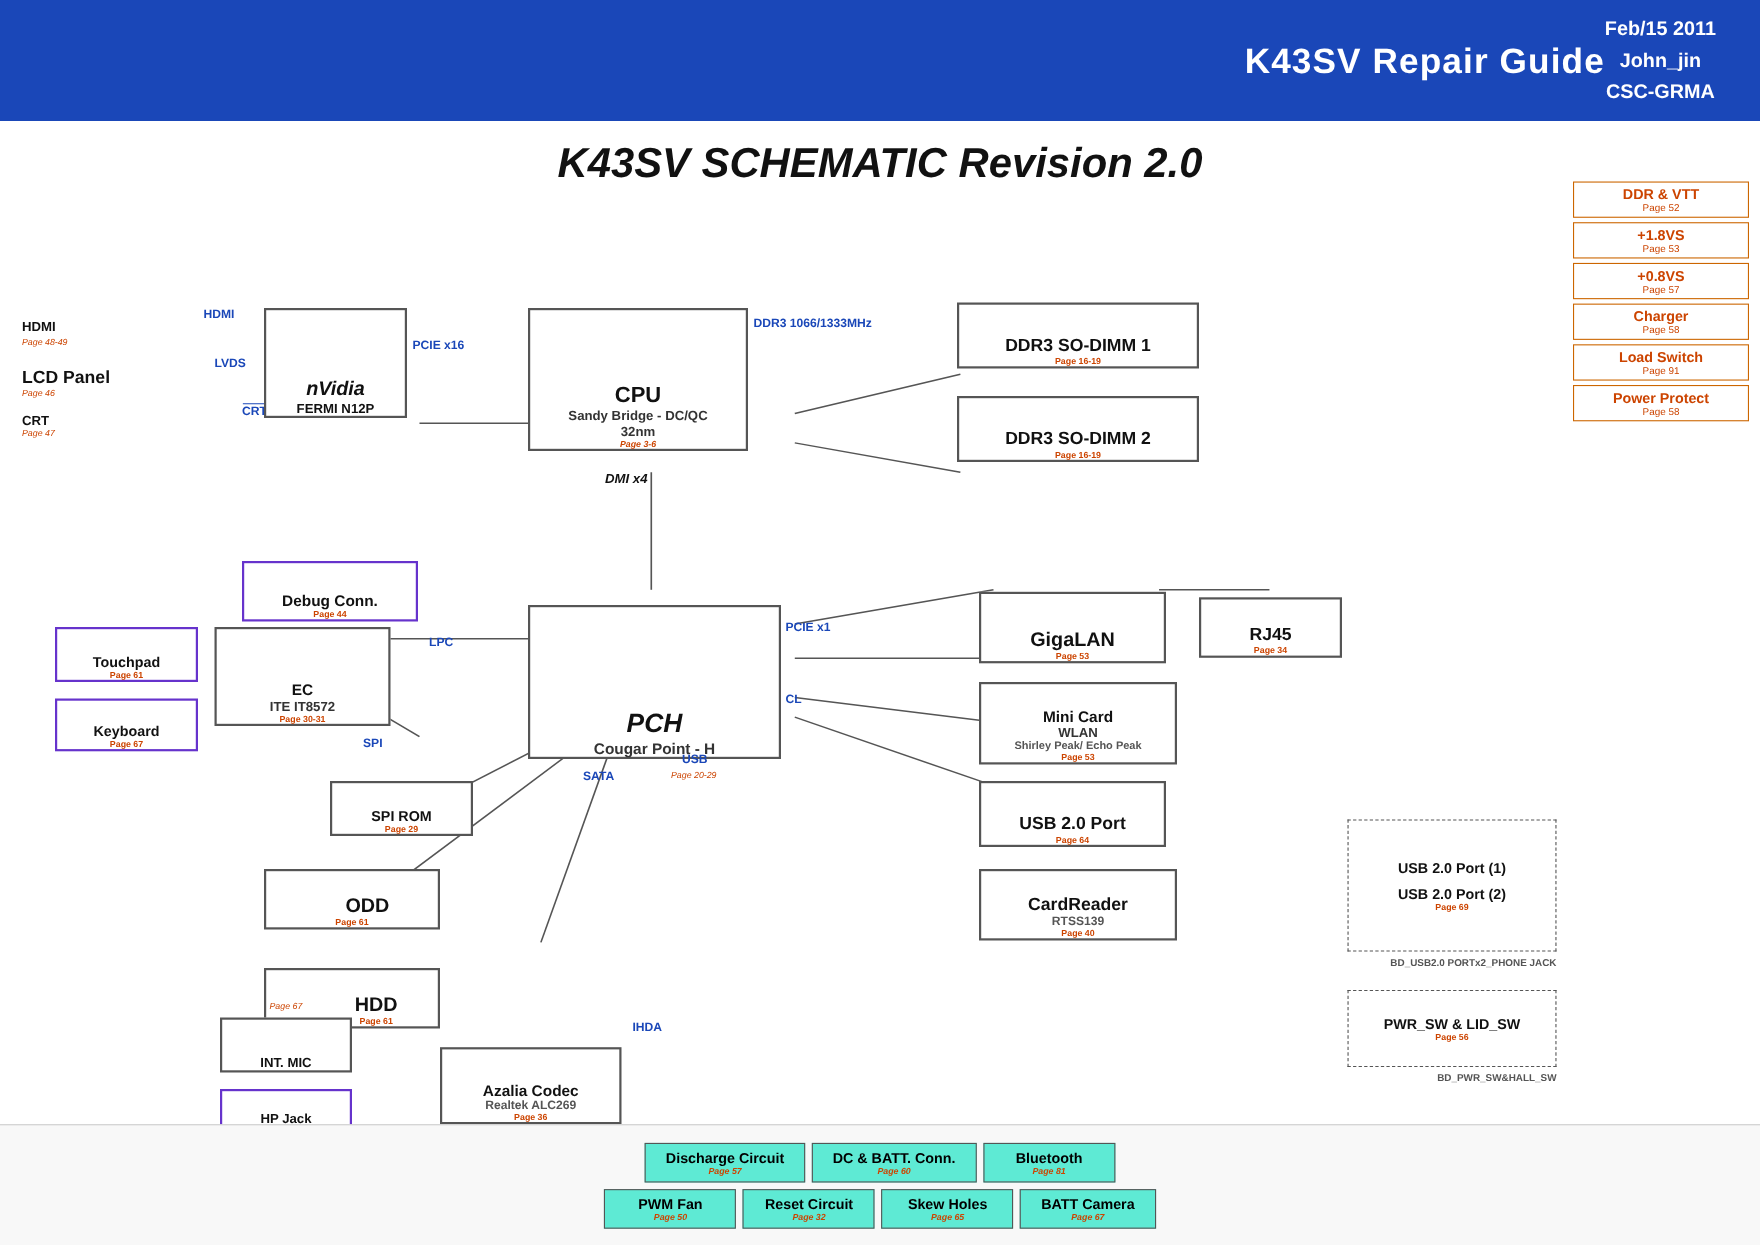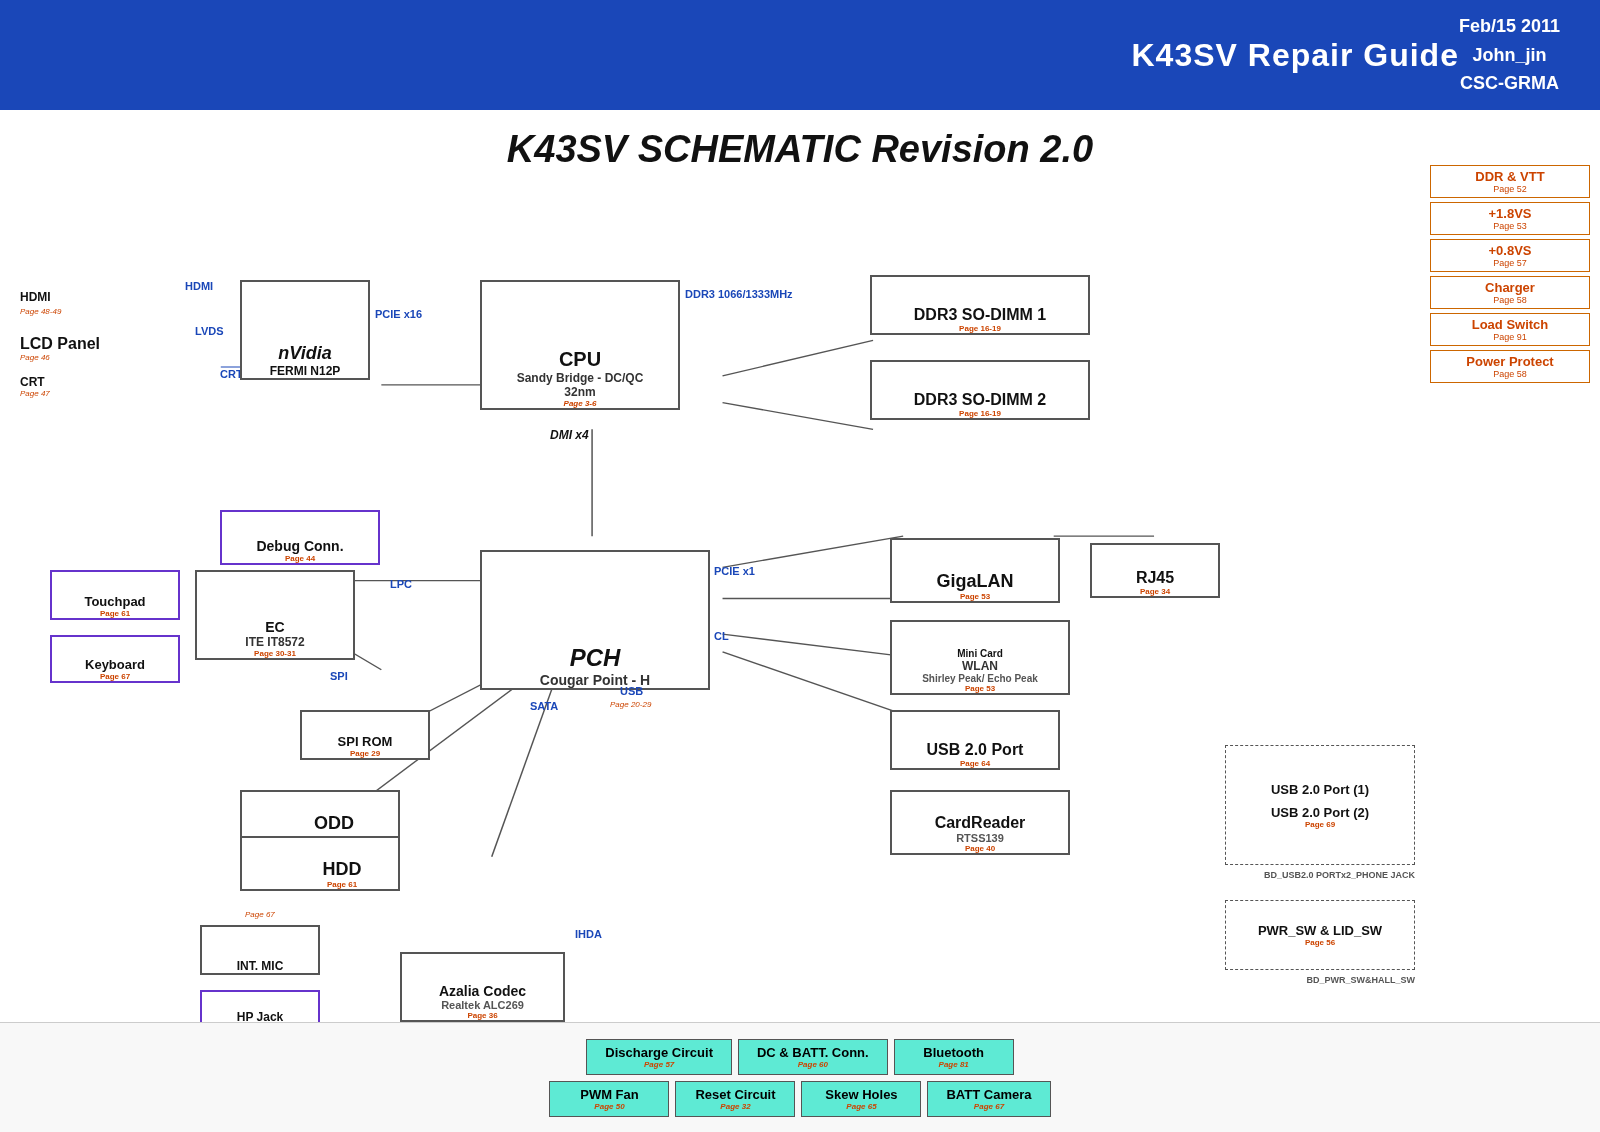--- a/index.html
+++ b/index.html
@@ -307,37 +307,37 @@
     <div class="box" style="left:300px; top:530px; width:130px; height:50px; border-color:#555;">
       <div style="font-size:13px; font-weight:bold; color:#111;">SPI ROM</div>
       <div style="font-size:8px; color:#cc4400;">Page 29</div>
     </div>
 
     <div class="box" style="left:240px; top:610px; width:160px; height:55px; border-color:#555; border-width:2.5px;">
       <div style="font-size:18px; font-weight:bold; color:#111;margin-left:28px;">ODD</div>
       <div style="font-size:8px; color:#cc4400;">Page 61</div>
     </div>
 
-    <div class="box" style="left:240px; top:656px; width:160px; height:55px; border-color:#555; border-width:2.5px;padding-left:44px;">
+    <div class="box" style="left:240px; top:700px; width:160px; height:55px; border-color:#555; border-width:2.5px;padding-left:44px;">
       <div style="font-size:18px; font-weight:bold; color:#111;">HDD</div>
       <div style="font-size:8px; color:#cc4400;">Page 61</div>
     </div>
 
     <div class="box" style="left:890px; top:358px; width:170px; height:65px; border-color:#555;">
       <div style="font-size:18px; font-weight:bold; color:#111;">GigaLAN</div>
       <div style="font-size:8px; color:#cc4400;">Page 53</div>
     </div>
 
     <div class="box" style="left:1090px; top:363px; width:130px; height:55px; border-color:#555;">
       <div style="font-size:16px; font-weight:bold; color:#111;">RJ45</div>
       <div style="font-size:8px; color:#cc4400;">Page 34</div>
     </div>
 
     <div class="box" style="left:890px; top:440px; width:180px; height:75px; border-color:#555;">
-      <div style="font-size:10px; font-weight:bold; color:#111;">Mini Card</div>
+      <div style="font-size:14px; font-weight:bold; color:#111;">Mini Card</div>
       <div style="font-size:12px; color:#333;">WLAN</div>
       <div style="font-size:10px; color:#555;">Shirley Peak/ Echo Peak</div>
       <div style="font-size:8px; color:#cc4400;">Page 53</div>
     </div>
 
     <div class="box" style="left:890px; top:530px; width:170px; height:60px; border-color:#555;">
       <div style="font-size:16px; font-weight:bold; color:#111;">USB 2.0 Port</div>
       <div style="font-size:8px; color:#cc4400;">Page 64</div>
     </div>
 

